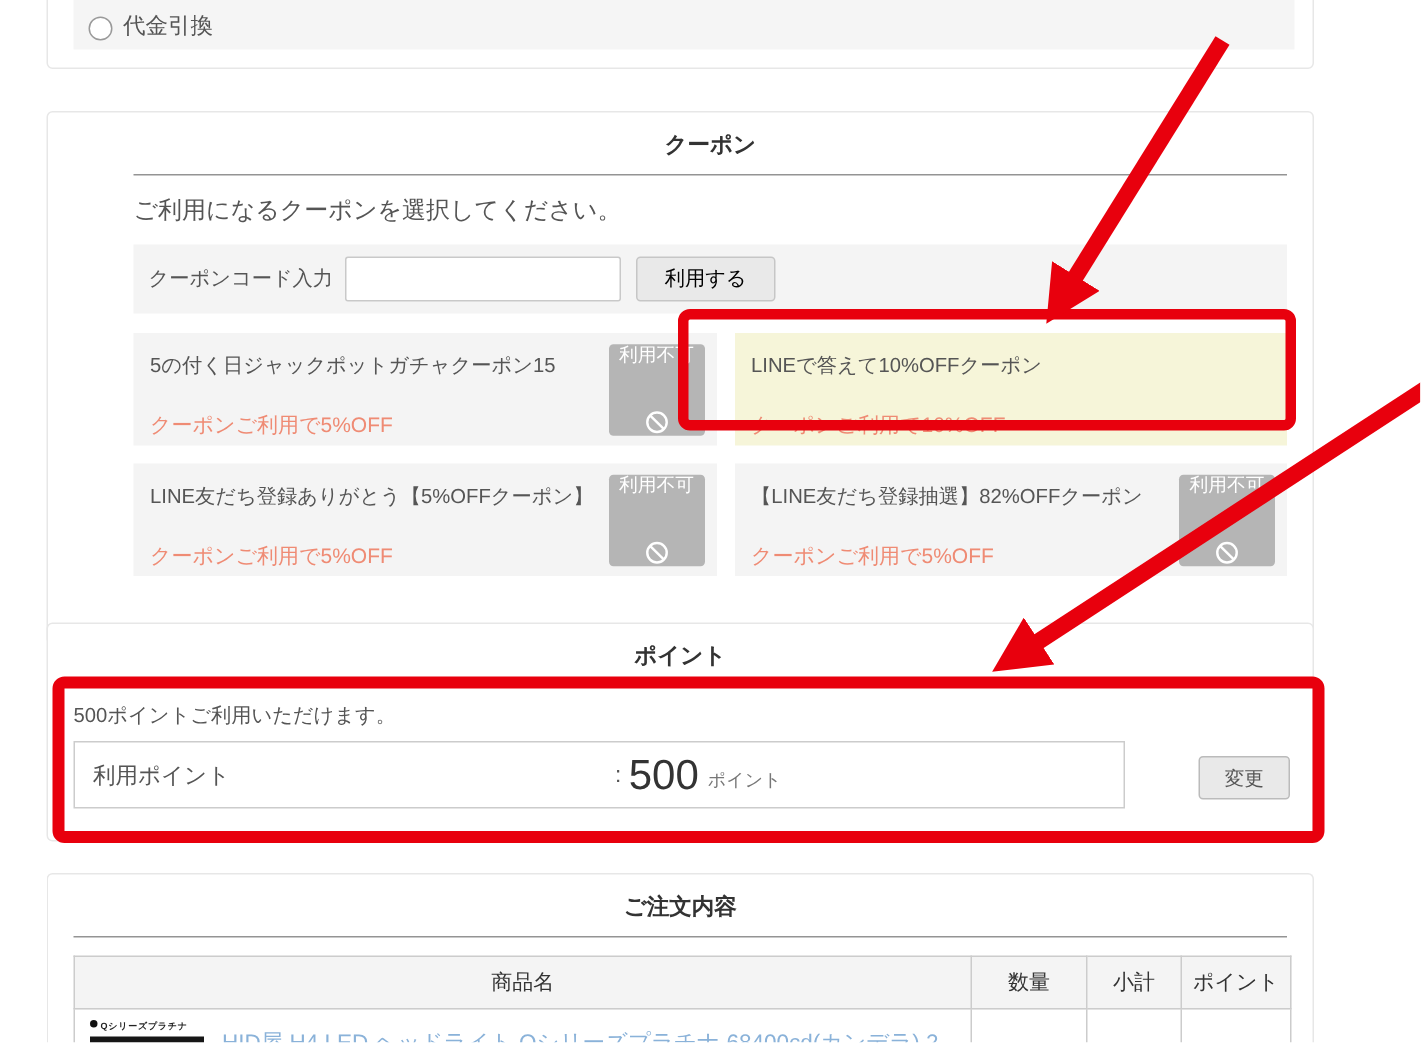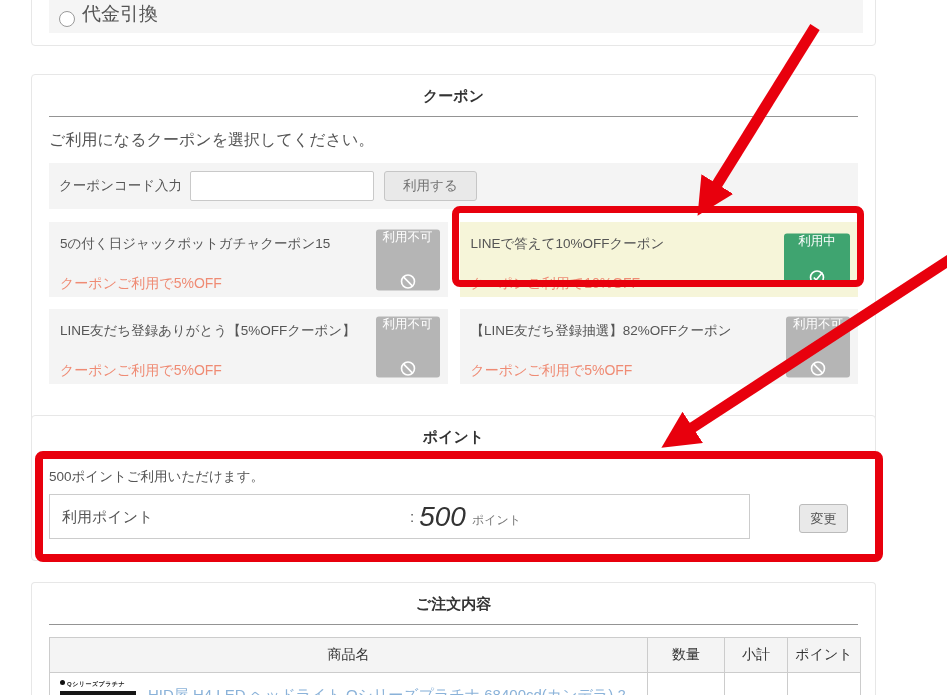--- a/index.html
+++ b/index.html
@@ -23,38 +23,38 @@
   .payment-card { left: 31px; top: -45px; width: 845px; height: 91px; }
   .pay-row {
     position: absolute; left: 17px; top: 0; width: 814px; height: 77px;
     background: #f5f5f5; display: flex; align-items: flex-end;
     padding: 0 0 6px 10px; cursor: pointer;
   }
   .radio {
     display: inline-block; width: 16px; height: 16px; border-radius: 50%;
     border: 1px solid #9a9a9a; background: #fff; margin-right: 7px;
   }
-  .pay-label { font-size: 19px; color: #555; }
-  
-  .coupon-card { left: 31px; top: 74px; width: 845px; height: 356px; }
+  .pay-label { font-size: 15px; color: #555; }
+  
+  .coupon-card { left: 31px; top: 74px; width: 845px; height: 356px; padding-left: 40px; }
   .instruction { margin: 13px 17px 0; font-size: 16px; color: #555; }
   .code-bar {
     margin: 12px 17px 0; height: 46px; background: #f4f4f4;
     display: flex; align-items: center; padding-left: 10px;
   }
   .code-label { font-size: 13.5px; color: #555; }
   .code-input {
     width: 184px; height: 30px; margin-left: 8px;
     border: 1px solid #c9c9c9; background: #fff; border-radius: 2px;
     font-size: 13px; padding: 0 6px;
   }
   .btn-gray {
     height: 30px; padding: 0 18px; margin-left: 10px;
     background: #e9e9e9; border: 1px solid #c6c6c6; border-radius: 3px;
-    font-size: 13.5px; color: #737373; cursor: pointer;
+    font-size: 13.5px; color: #000000; cursor: pointer;
     font-family: "Liberation Sans", sans-serif;
   }
   .coupon-grid {
     margin: 13px 17px 0;
     display: grid; grid-template-columns: 1fr 1fr; gap: 12px 12px;
   }
   .coupon-cell {
     position: relative; height: 75px; background: #f4f4f4;
     padding: 13px 82px 0 11px; cursor: pointer;
   }
@@ -72,24 +72,24 @@
   
   .points-card { left: 31px; top: 415px; width: 845px; height: 146px; }
   .points-avail { position: absolute; left: 17px; top: 52px; font-size: 13.5px; color: #555; }
   .points-box {
     position: absolute; left: 17px; top: 78px; width: 701px; height: 45px;
     background: #fff; border: 1px solid #ccc;
   }
   .p-label { position: absolute; left: 12px; top: 13px; font-size: 15px; color: #555; }
   .p-group { position: absolute; left: 360px; top: 0; height: 43px; display: flex; align-items: center; }
   .p-colon { font-size: 15px; color: #555; margin-right: 5px; }
-  .p-value { font-size: 28px; color: #333; font-weight: 400; font-style: italic; }
+  .p-value { font-size: 28px; color: #333; font-weight: 400; }
   .p-unit  { font-size: 12px; color: #777; margin-left: 6px; padding-top: 8px; }
   .change-btn {
-    position: absolute; left: 767px; top: 88px; width: 49px; height: 29px;
+    position: absolute; left: 767px; top: 88px; width: 61px; height: 29px;
     background: #e9e9e9; border: 1px solid #bbb; border-radius: 3px;
     font-size: 13px; color: #555; cursor: pointer;
     font-family: "Liberation Sans", sans-serif;
   }
   
   .order-card { left: 31px; top: 582px; width: 845px; height: 160px; border-bottom: none; }
   .order-table {
     margin: 12px 17px 0; width: 811px;
     border-collapse: collapse; table-layout: fixed;
   }
@@ -142,27 +142,20 @@
           <svg width="18" height="18" viewBox="0 0 20 20">
             <circle cx="10" cy="10" r="7.2" fill="none" stroke="#fff" stroke-width="1.8"></circle>
             <line x1="5.2" y1="5.2" x2="14.8" y2="14.8" stroke="#fff" stroke-width="1.8"></line>
           </svg>
         </div>
       </div>
 
       <div class="coupon-cell active">
         <div class="c-name">LINEで答えて10%OFFクーポン</div>
         <div class="c-desc">クーポンご利用で10%OFF</div>
-        <div class="status-btn green">
-          <span>利用中</span>
-          <svg width="18" height="18" viewBox="0 0 20 20">
-            <circle cx="10" cy="10" r="7.2" fill="none" stroke="#fff" stroke-width="1.8"></circle>
-            <polyline points="6.5,10 9,12.8 16,4.5" fill="none" stroke="#fff" stroke-width="1.8"></polyline>
-          </svg>
-        </div>
       </div>
 
       <div class="coupon-cell">
         <div class="c-name">LINE友だち登録ありがとう【5%OFFクーポン】</div>
         <div class="c-desc">クーポンご利用で5%OFF</div>
         <div class="status-btn">
           <span>利用不可</span>
           <svg width="18" height="18" viewBox="0 0 20 20">
             <circle cx="10" cy="10" r="7.2" fill="none" stroke="#fff" stroke-width="1.8"></circle>
             <line x1="5.2" y1="5.2" x2="14.8" y2="14.8" stroke="#fff" stroke-width="1.8"></line>

